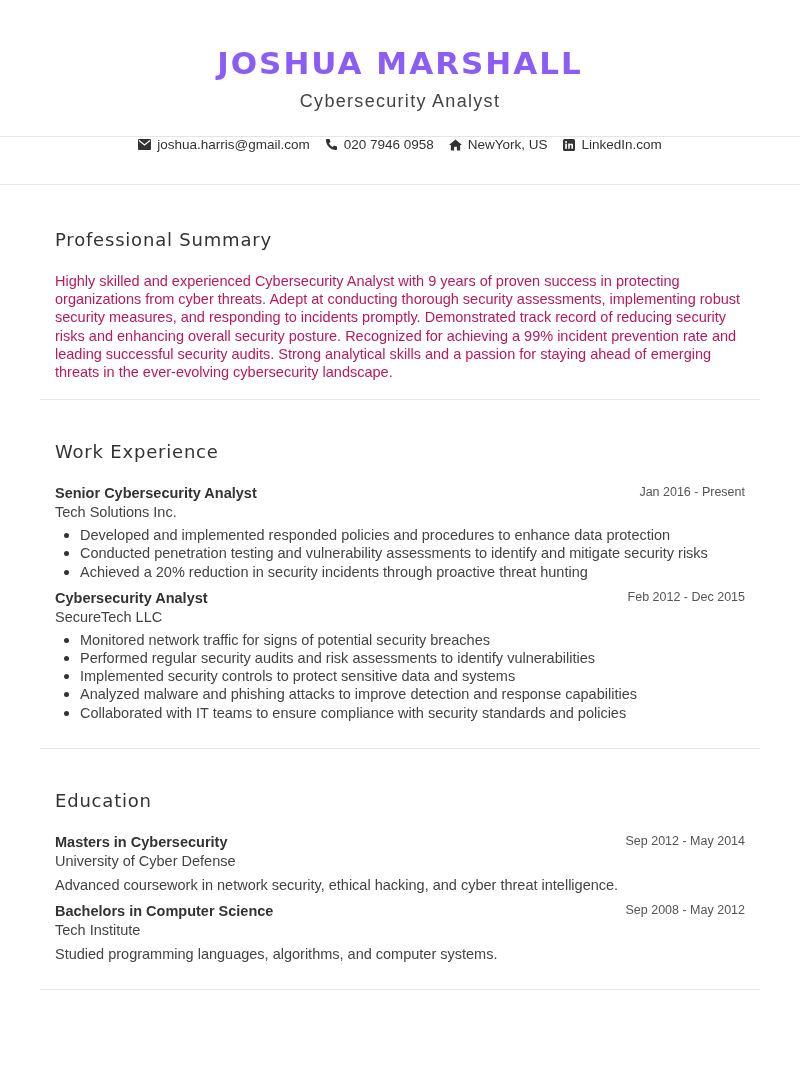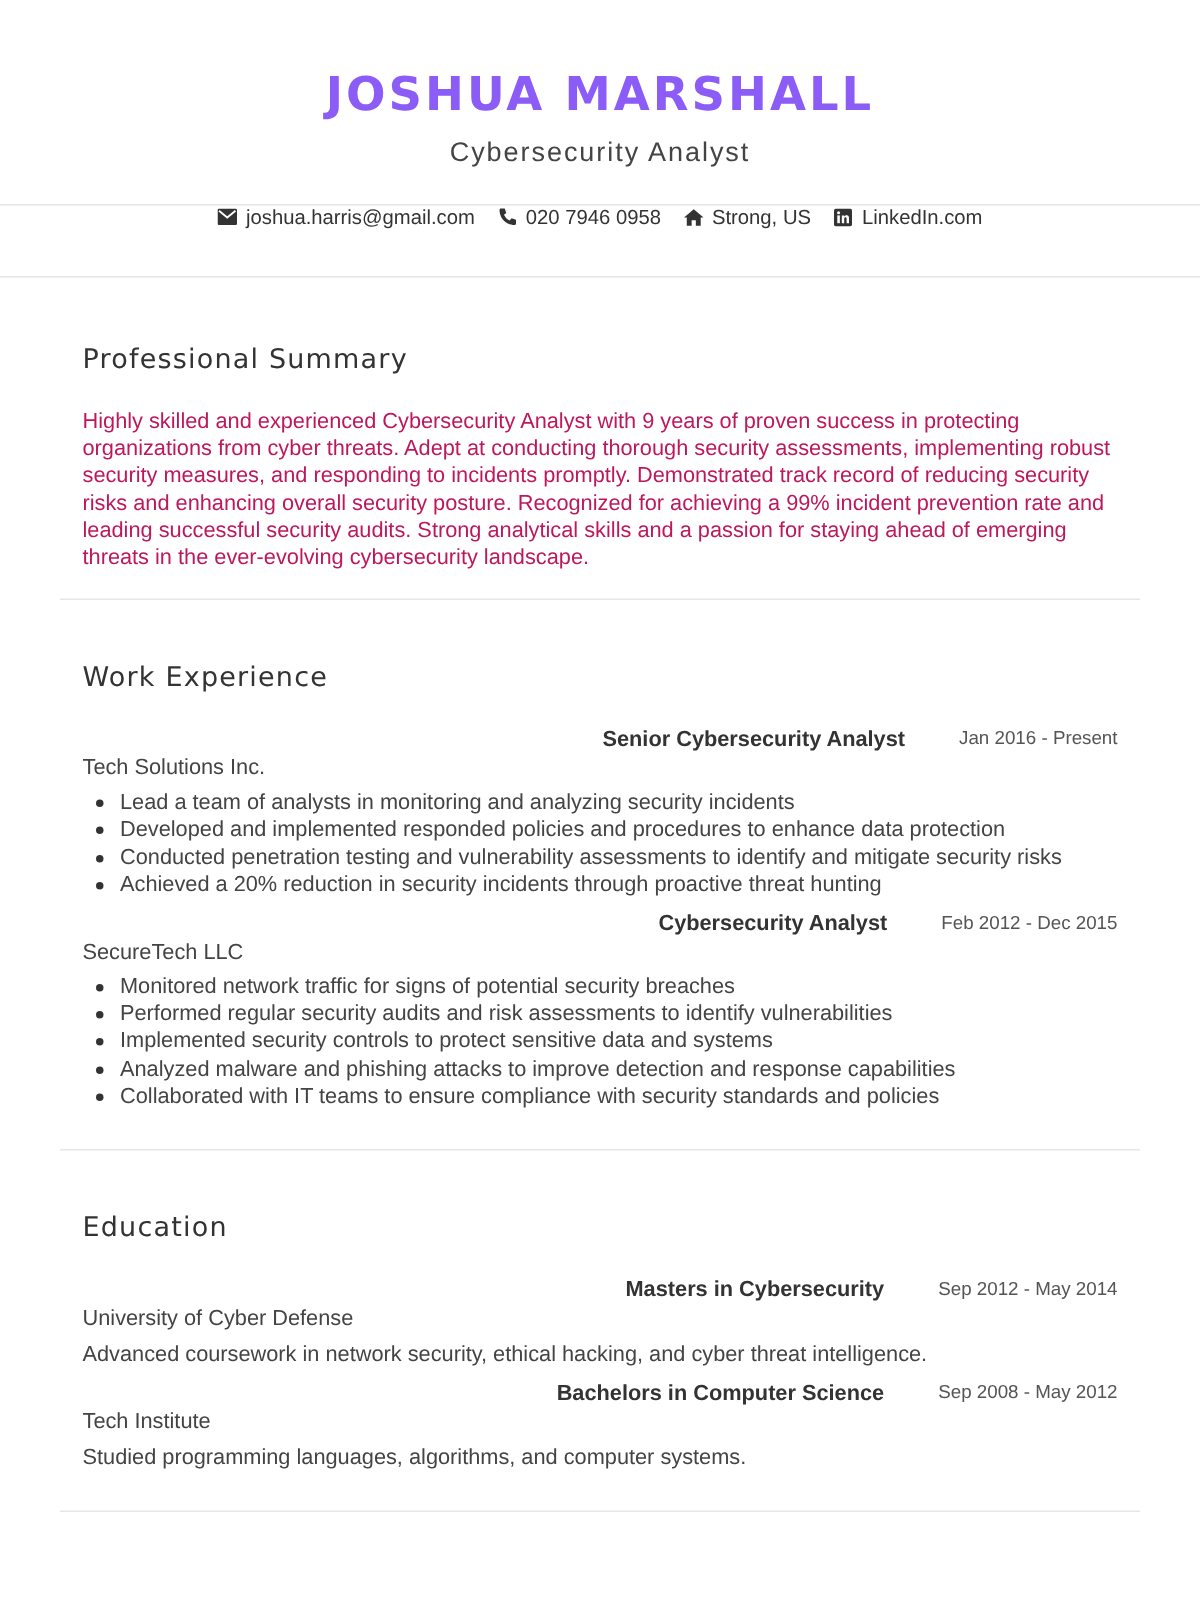--- a/index.html
+++ b/index.html
@@ -14,21 +14,21 @@
   .contact-item { display: flex; align-items: center; gap: 6px; }
   .ci-icon { width: 13px; height: 13px; display: inline-flex; align-items: center; justify-content: center; }
 
   .main { padding: 0 40px; }
   .section { padding: 40px 15px 18px 15px; border-bottom: 1px solid #e6e6e6; }
   .section.first { padding-top: 43px; }
   .section-title { font-family: "DejaVu Sans", sans-serif; font-size: 18px; font-weight: normal; letter-spacing: 0.8px; color: #333; margin-bottom: 20px; line-height: 24px; }
   .summary { font-size: 14.5px; line-height: 18.2px; color: #be185d; }
 
   .entry { margin-bottom: 8px; }
-  .entry-head { display: flex; justify-content: flex-end; align-items: flex-start; gap: 36px; }
+  .entry-head { display: flex; justify-content: space-between; align-items: flex-start; }
   .entry-title { font-weight: bold; font-size: 14.5px; color: #333; line-height: 19px; }
   .entry-date { font-size: 12.5px; color: #555; line-height: 16px; }
   .entry-org { font-size: 14.5px; color: #444; line-height: 19px; }
   .bullets { list-style: none; margin-top: 4px; }
   .bullets li { position: relative; padding-left: 25px; font-size: 14.5px; line-height: 18.2px; color: #444; }
   .bullets li::before { content: ""; position: absolute; left: 9px; top: 7px; width: 5px; height: 5px; border-radius: 50%; background: #333; }
   .edu-desc { font-size: 14.5px; line-height: 18px; color: #444; margin-top: 5px; }
 </style>
 </head>
 <body>
@@ -55,21 +55,21 @@
         </svg>
     </span>
     <span>020 7946 0958</span>
   </div>
   <div class="contact-item">
     <span class="ci-icon">
       <svg width="14" height="12" viewBox="0 0 14 12">
           <path d="M7 0 L14 6 L12 6 L12 12 L8.5 12 L8.5 8 L5.5 8 L5.5 12 L2 12 L2 6 L0 6 Z" fill="#333"></path>
         </svg>
     </span>
-    <span>Strong, US</span>
+    <span>NewYork, US</span>
   </div>
   <div class="contact-item">
     <span class="ci-icon">
       <svg width="12" height="12" viewBox="0 0 12 12">
           <rect width="12" height="12" rx="1.5" fill="#333"></rect>
           <rect x="2.2" y="4.6" width="1.7" height="5.2" fill="#fff"></rect>
           <circle cx="3.05" cy="2.9" r="1" fill="#fff"></circle>
           <path d="M5.2 4.6 L6.8 4.6 L6.8 5.4 C7.2 4.8 7.8 4.5 8.5 4.5 C9.6 4.5 10 5.3 10 6.5 L10 9.8 L8.4 9.8 L8.4 6.9 C8.4 6.3 8.2 5.9 7.7 5.9 C7.1 5.9 6.8 6.3 6.8 7 L6.8 9.8 L5.2 9.8 Z" fill="#fff"></path>
         </svg>
     </span>
@@ -87,21 +87,20 @@
   <div class="section">
     <h2 class="section-title">Work Experience</h2>
 
     <div class="entry">
       <div class="entry-head">
         <div class="entry-title">Senior Cybersecurity Analyst</div>
         <div class="entry-date">Jan 2016 - Present</div>
       </div>
       <div class="entry-org">Tech Solutions Inc.</div>
       <ul class="bullets">
-        <li>Lead a team of analysts in monitoring and analyzing security incidents</li>
         <li>Developed and implemented responded policies and procedures to enhance data protection</li>
         <li>Conducted penetration testing and vulnerability assessments to identify and mitigate security risks</li>
         <li>Achieved a 20% reduction in security incidents through proactive threat hunting</li>
       </ul>
     </div>
 
     <div class="entry">
       <div class="entry-head">
         <div class="entry-title">Cybersecurity Analyst</div>
         <div class="entry-date">Feb 2012 - Dec 2015</div>

